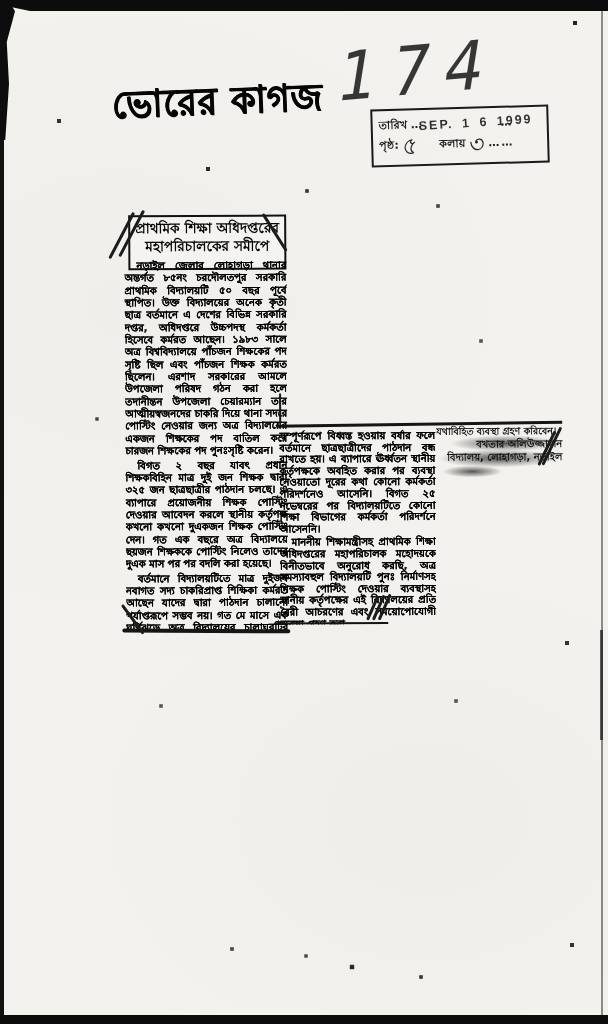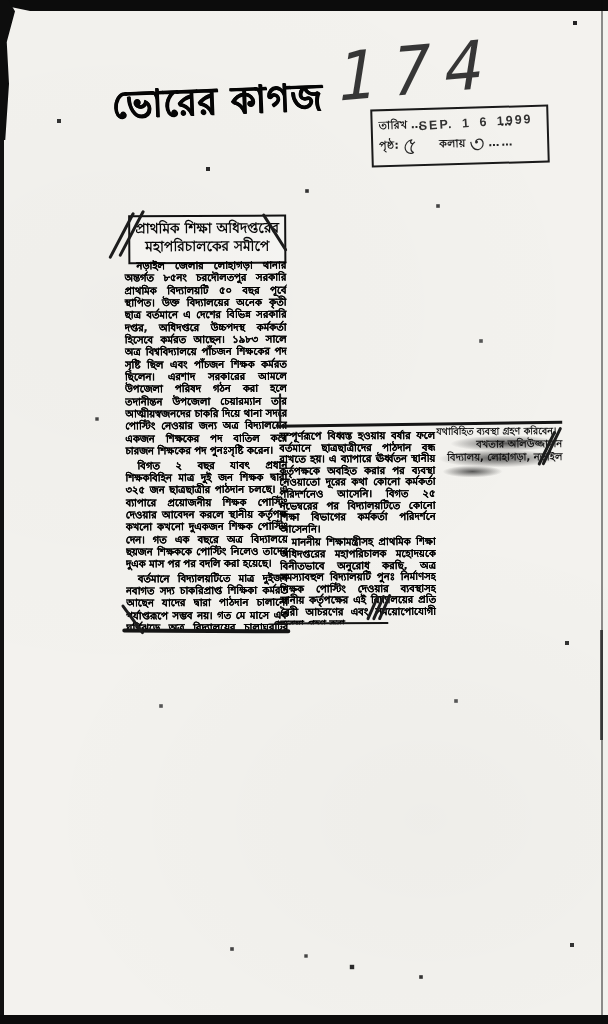--- a/index.html
+++ b/index.html
@@ -52,21 +52,21 @@
     letter-spacing:2px;color:#1c1c1c;transform:rotate(-2deg);opacity:.9;
     font-family:"Liberation Sans",sans-serif;word-spacing:3px;}
   .hand-val{display:inline-block;font-size:24px;font-weight:normal;color:#161616;
     transform:rotate(-8deg) skewX(-8deg);line-height:10px;vertical-align:-6px;opacity:.92;}
 
   
   #clipping{position:absolute;left:0;top:0;transform:rotate(-.3deg);}
   .news{font-family:"DejaVu Sans","Liberation Sans",sans-serif;}
 
   #headline-box{position:absolute;left:127px;top:216px;width:152px;height:40px;
-    border:2.5px solid #111;padding:2px 1px 3px 1px;text-align:center;
+    border:2.5px solid #111;padding:2px 1px 9px 1px;text-align:center;
     background:rgba(255,255,255,.25);}
   #headline-box .hl{font-size:14px;line-height:18px;font-weight:bold;color:#060606;
     white-space:nowrap;transform:scaleX(.98);}
 
   .col{position:absolute;text-align:justify;color:#0e0e0e;overflow:hidden;
     font-weight:bold;-webkit-text-stroke:.2px #000;}
   .col p{margin:0 0 2px 0;text-indent:12px;}
   #col1{left:123px;top:261px;width:162px;height:371px;font-size:10px;line-height:12.35px;}
   #col2{left:277px;top:432px;width:156px;height:194px;font-size:10px;line-height:11.6px;}
 

